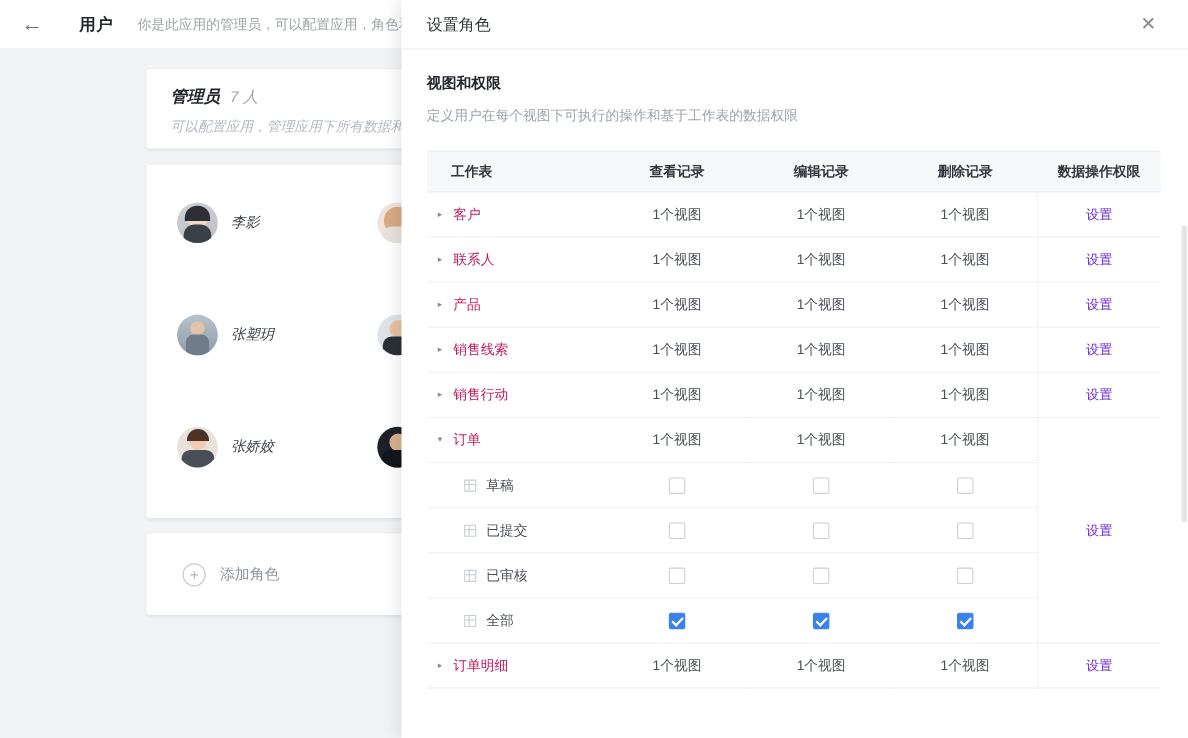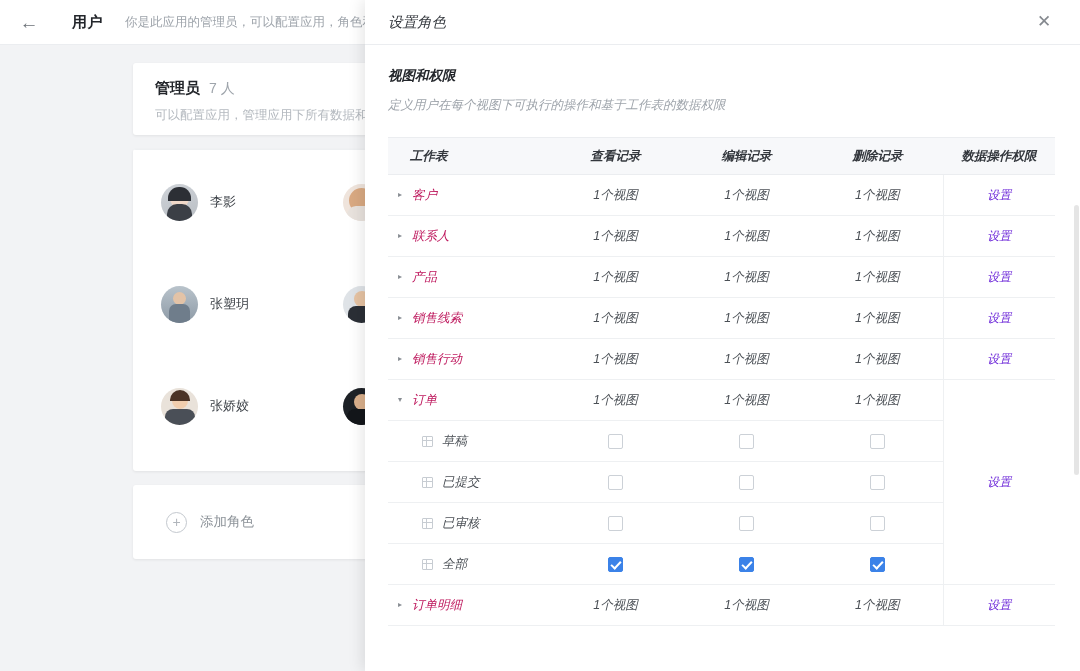--- a/index.html
+++ b/index.html
@@ -44,20 +44,21 @@
   #bg-content {
     position: absolute; top: 45px; left: 0; right: 0; bottom: 0;
     padding: 18px 0 0 133px;
   }
   .role-card {
     width: 420px;
     background: #ffffff;
     border-radius: 3px;
     box-shadow: 0 1px 3px rgba(0,0,0,0.07);
     margin-bottom: 14px;
+    font-style: italic;
   }
   .role-card-head { padding: 16px 22px 14px 22px; }
   .role-name-line { display: flex; align-items: baseline; }
   .role-name { font-size: 15px; font-weight: bold; color: #23262b; }
   .role-count { font-size: 14px; color: #9ea4ab; margin-left: 9px; }
   .role-desc { font-size: 12.5px; color: #b4b9bf; margin-top: 9px; }
   .role-divider { height: 1px; background: #eef0f2; }
 
   .member-grid {
     padding: 18px 0 16px 0;
@@ -100,21 +101,20 @@
   .add-role-label { font-size: 13.5px; color: #8d9399; margin-left: 13px; }
 
   
   #modal {
     position: absolute; top: 0; right: 0;
     width: 715px; height: 671px;
     background: #ffffff;
     box-shadow: -3px 0 14px rgba(0,0,0,0.10);
     display: flex; flex-direction: column;
     z-index: 10;
-    font-style: italic;
   }
   #modal-header {
     height: 45px; flex: 0 0 45px;
     border-bottom: 1px solid #ebedf0;
     display: flex; align-items: center;
     padding: 0 25px 0 23px;
   }
   #modal-title { font-size: 14.5px; color: #33373d; flex: 1; }
   #modal-close {
     width: 22px; height: 22px; cursor: pointer;

